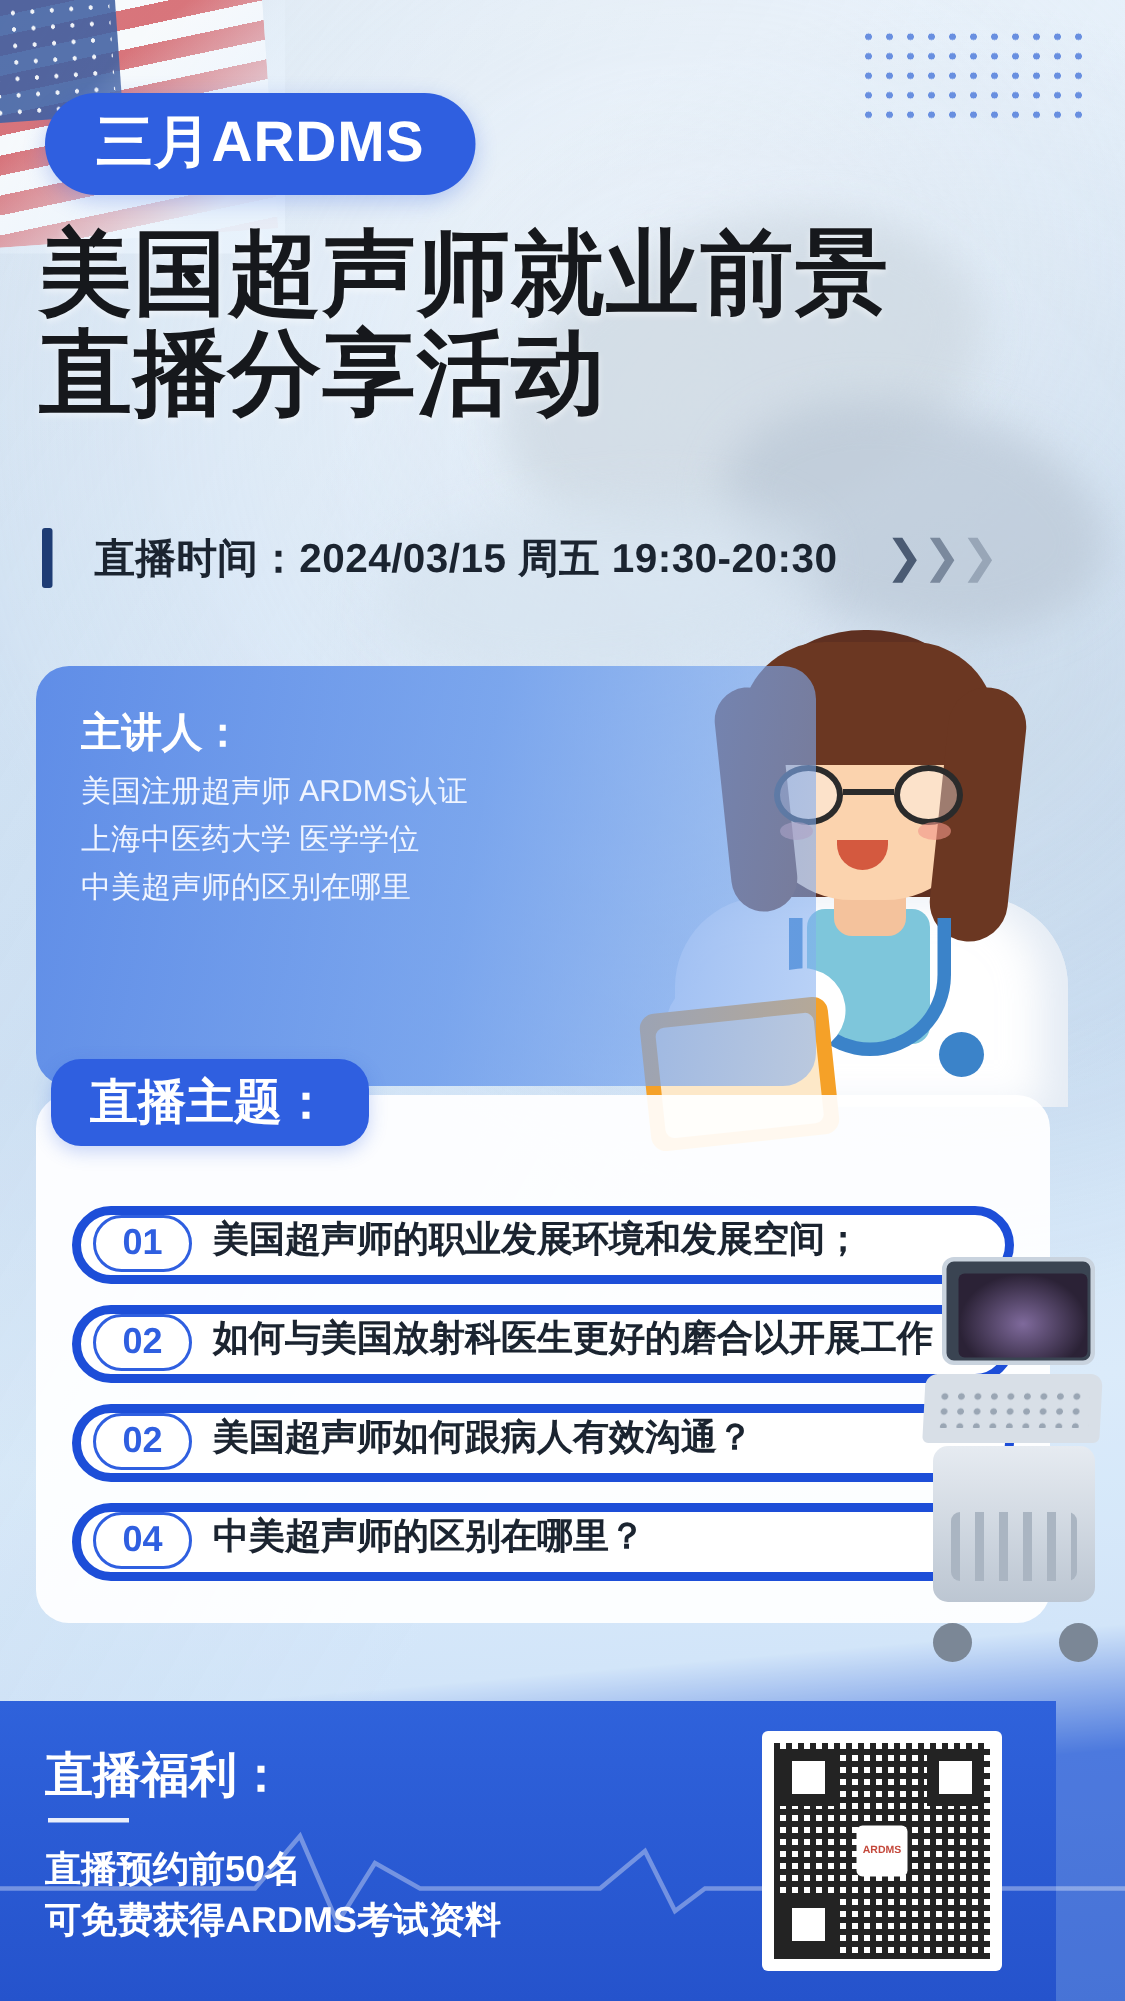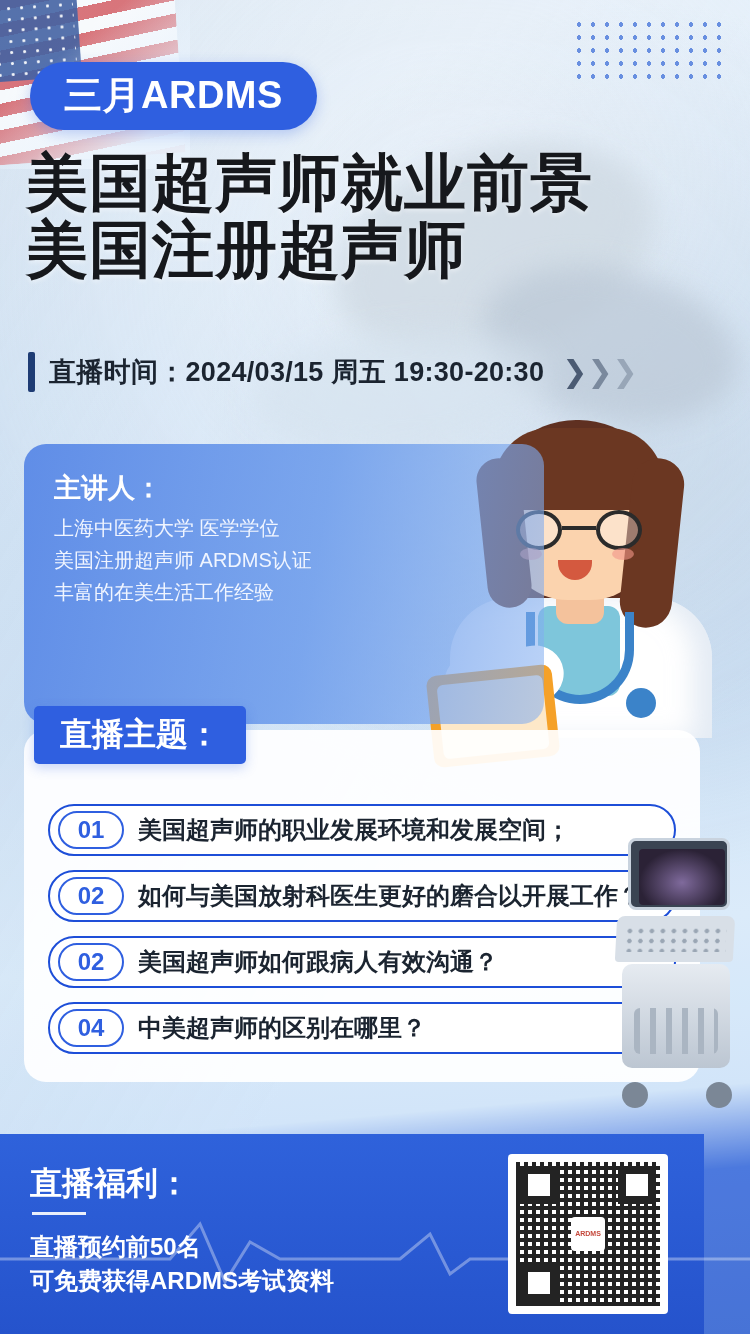--- a/index.html
+++ b/index.html
@@ -90,21 +90,21 @@
     font-size: 62px;
     font-weight: 800;
     line-height: 1.08;
     letter-spacing: 1px;
     text-shadow: 0 2px 5px rgba(255,255,255,.5);
   }
   .title .l2 { display: block; }
 
   .time-row {
     position: absolute; left: 28px; top: 352px;
-    display: flex; align-items: center; gap: 14px;
+    display: flex; align-items: center; gap: 28px;
   }
   .time-bar {
     width: 7px; height: 40px; background: #1e3c74; border-radius: 2px;
   }
   .time-text {
     font-size: 27px; font-weight: 700; color: #1b2430;
     letter-spacing: .3px;
   }
   .chev {
     display: flex; align-items: center; margin-left: 4px;
@@ -156,29 +156,29 @@
   .topics {
     position: absolute; left: 24px; top: 730px;
     width: 676px; height: 352px;
     background: rgba(255,255,255,.93);
     border-radius: 22px;
   }
   .topics-title {
     position: absolute; left: 10px; top: -24px;
     background: #2f5fe0; color: #fff;
     font-size: 32px; font-weight: 800;
-    padding: 12px 26px 14px; border-radius: 5px;
+    padding: 12px 26px 14px; border-radius: 20px;
     line-height: 1;
     box-shadow: 0 4px 12px rgba(47,95,224,.25);
   }
   .topic-list { position: absolute; left: 24px; top: 74px; right: 24px; }
   .topic {
-    display: flex; align-items: center;
+    display: flex; align-items: flex-start;
     height: 52px;
-    border: 2px solid #1d4ed8;
+    border: 6px solid #1d4ed8;
     border-radius: 26px;
     margin-bottom: 14px;
     background: #fff;
     padding-left: 8px;
   }
   .topic .num {
     flex: none;
     width: 66px; height: 38px;
     border: 2px solid #2f5fe0;
     border-radius: 20px;
@@ -263,21 +263,21 @@
     <div class="canton"></div>
   </div>
   <div class="flag-fade"></div>
 
   <div class="dot-grid"></div>
 
   <div class="pill">三月ARDMS</div>
 
   <div class="title">
     <span class="l1">美国超声师就业前景</span>
-    <span class="l2">美国注册超声师</span>
+    <span class="l2">直播分享活动</span>
   </div>
 
   <div class="time-row">
     <div class="time-bar"></div>
     <div class="time-text">直播时间：2024/03/15 周五 19:30-20:30</div>
     <div class="chev">
       <span>❯</span>
         <span>❯</span>
         <span>❯</span>
     </div>
@@ -303,23 +303,23 @@
     <div class="stetho"></div>
     <div class="stetho-head"></div>
     <div class="arm"></div>
     <div class="clipboard">
       <div class="paper"></div>
     </div>
   </div>
 
   <div class="speaker-card">
     <div class="sp-label">主讲人：</div>
+    <div class="sp-line">美国注册超声师 ARDMS认证</div>
     <div class="sp-line">上海中医药大学 医学学位</div>
-    <div class="sp-line">美国注册超声师 ARDMS认证</div>
-    <div class="sp-line">丰富的在美生活工作经验</div>
+    <div class="sp-line">中美超声师的区别在哪里</div>
   </div>
 
   <div class="topics">
     <div class="topics-title">直播主题：</div>
     <div class="topic-list">
       <div class="topic">
         <div class="num">01</div>
         <div class="txt">美国超声师的职业发展环境和发展空间；</div>
       </div>
       <div class="topic">

